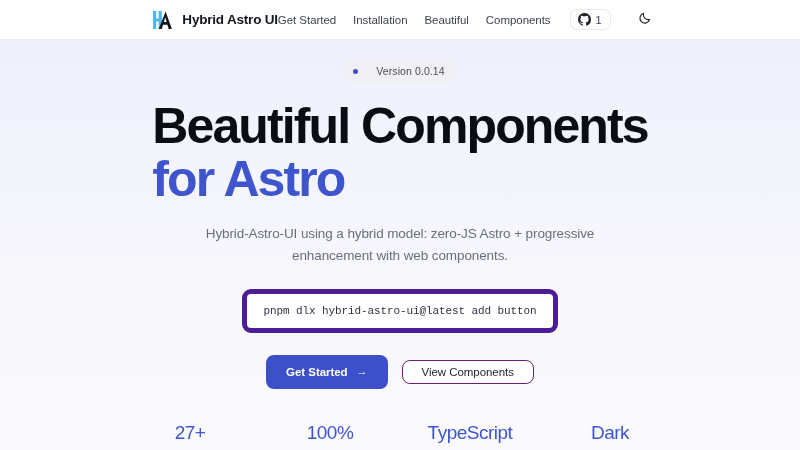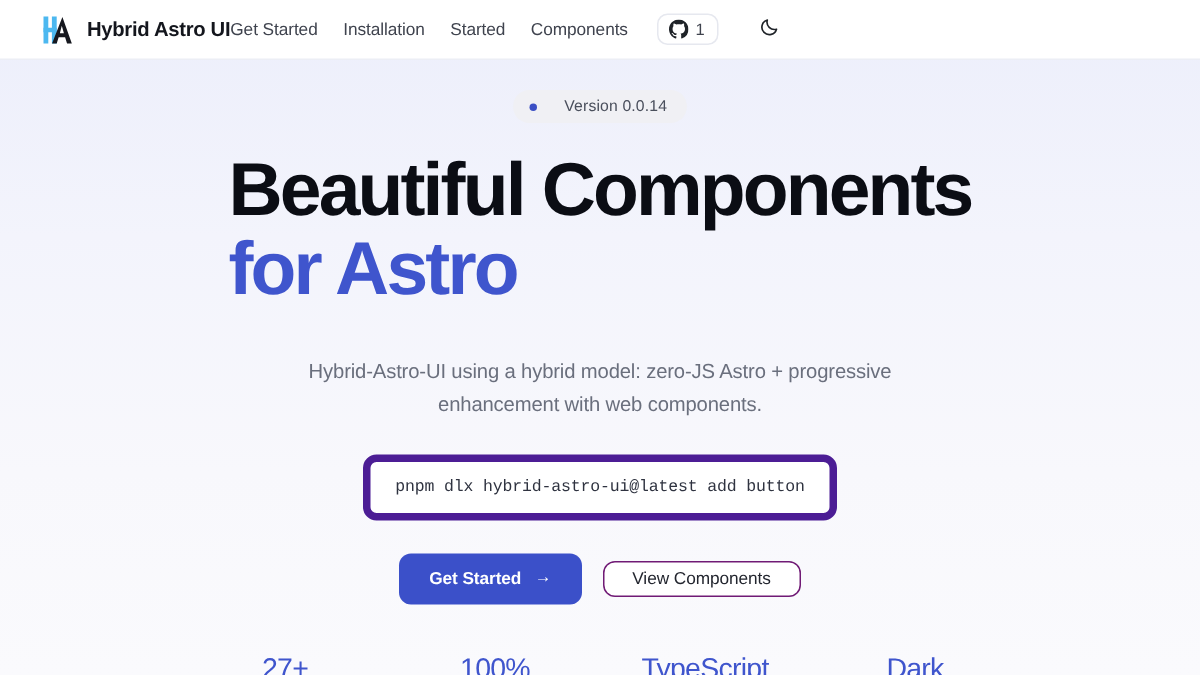--- a/index.html
+++ b/index.html
@@ -17,21 +17,21 @@
     -webkit-font-smoothing: antialiased;
   }
 
   
   .header {
     height: 40px;
     background: #ffffff;
     border-bottom: 1px solid #eceef5;
     display: flex;
     align-items: center;
-    justify-content: flex-start;
+    justify-content: center;
     padding: 0 20px 0 28px;
     position: relative;
     z-index: 5;
   }
 
   .brand {
     display: flex;
     align-items: center;
     gap: 9px;
   }
@@ -133,21 +133,21 @@
     letter-spacing: -1.9px;
     color: #0b0d14;
   }
 
   .headline .accent {
     display: block;
     color: #3f55cd;
   }
 
   .subtitle {
-    margin-top: 31px;
+    margin-top: 17px;
     text-align: center;
     font-size: 13.5px;
     line-height: 1.62;
     color: #6a6f7d;
     letter-spacing: -0.1px;
     max-width: 420px;
   }
 
   .install-box {
     margin-top: 22px;
@@ -245,21 +245,21 @@
         <rect x="1" y="9.5" width="8.8" height="3" fill="#4cb8f0"></rect>
         <path d="M13.6 2.4 L19.9 20 L16.7 20 L15.4 15.8 L11.1 15.8 L9.8 20 L6.7 20 Z M13.2 8.2 L11.9 13.1 L14.6 13.1 Z" fill="#16181f"></path>
       </svg>
     </span>
     <span class="brand-name">Hybrid Astro UI</span>
   </div>
 
   <div class="nav">
     <a class="nav-link" href="#">Get Started</a>
     <a class="nav-link" href="#">Installation</a>
-    <a class="nav-link" href="#">Started</a>
+    <a class="nav-link" href="#">Beautiful</a>
     <a class="nav-link" href="#">Components</a>
 
     <div class="gh-badge">
       <span>
         <svg width="13" height="13" viewBox="0 0 16 16" fill="#1f2328" xmlns="http://www.w3.org/2000/svg">
           <path d="M8 0C3.58 0 0 3.58 0 8c0 3.54 2.29 6.53 5.47 7.59.4.07.55-.17.55-.38 0-.19-.01-.82-.01-1.49-2.01.37-2.53-.49-2.69-.94-.09-.23-.48-.94-.82-1.13-.28-.15-.68-.52-.01-.53.63-.01 1.08.58 1.23.82.72 1.21 1.87.87 2.33.66.07-.52.28-.87.51-1.07-1.78-.2-3.64-.89-3.64-3.95 0-.87.31-1.59.82-2.15-.08-.2-.36-1.02.08-2.12 0 0 .67-.21 2.2.82.64-.18 1.32-.27 2-.27s1.36.09 2 .27c1.53-1.04 2.2-.82 2.2-.82.44 1.1.16 1.92.08 2.12.51.56.82 1.27.82 2.15 0 3.07-1.87 3.75-3.65 3.95.29.25.54.73.54 1.48 0 1.07-.01 1.93-.01 2.2 0 .21.15.46.55.38A8.01 8.01 0 0 0 16 8c0-4.42-3.58-8-8-8z"></path>
         </svg>
       </span>
       <span class="gh-count">1</span>
     </div>

